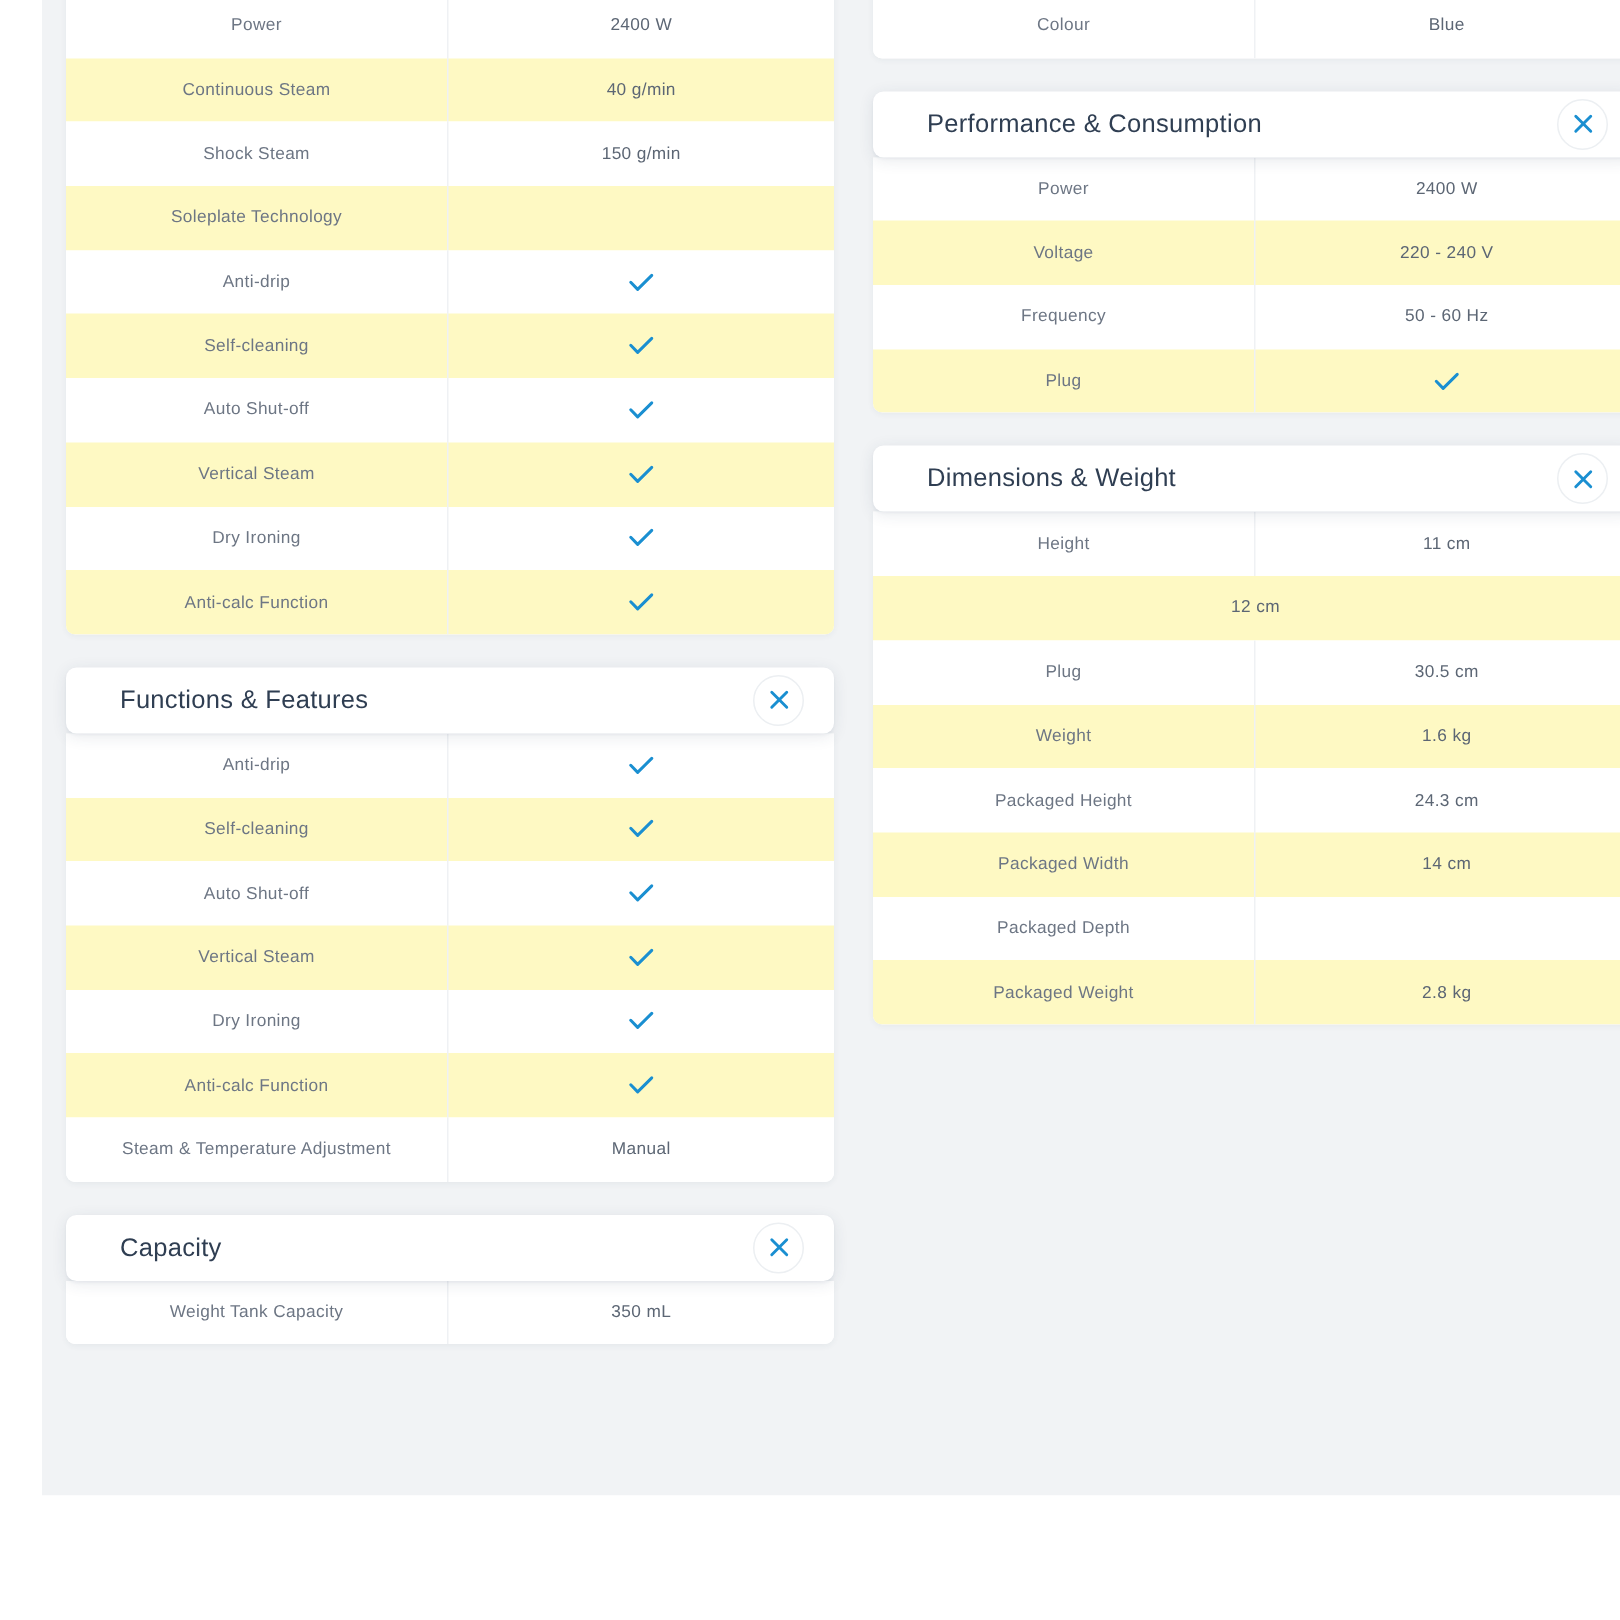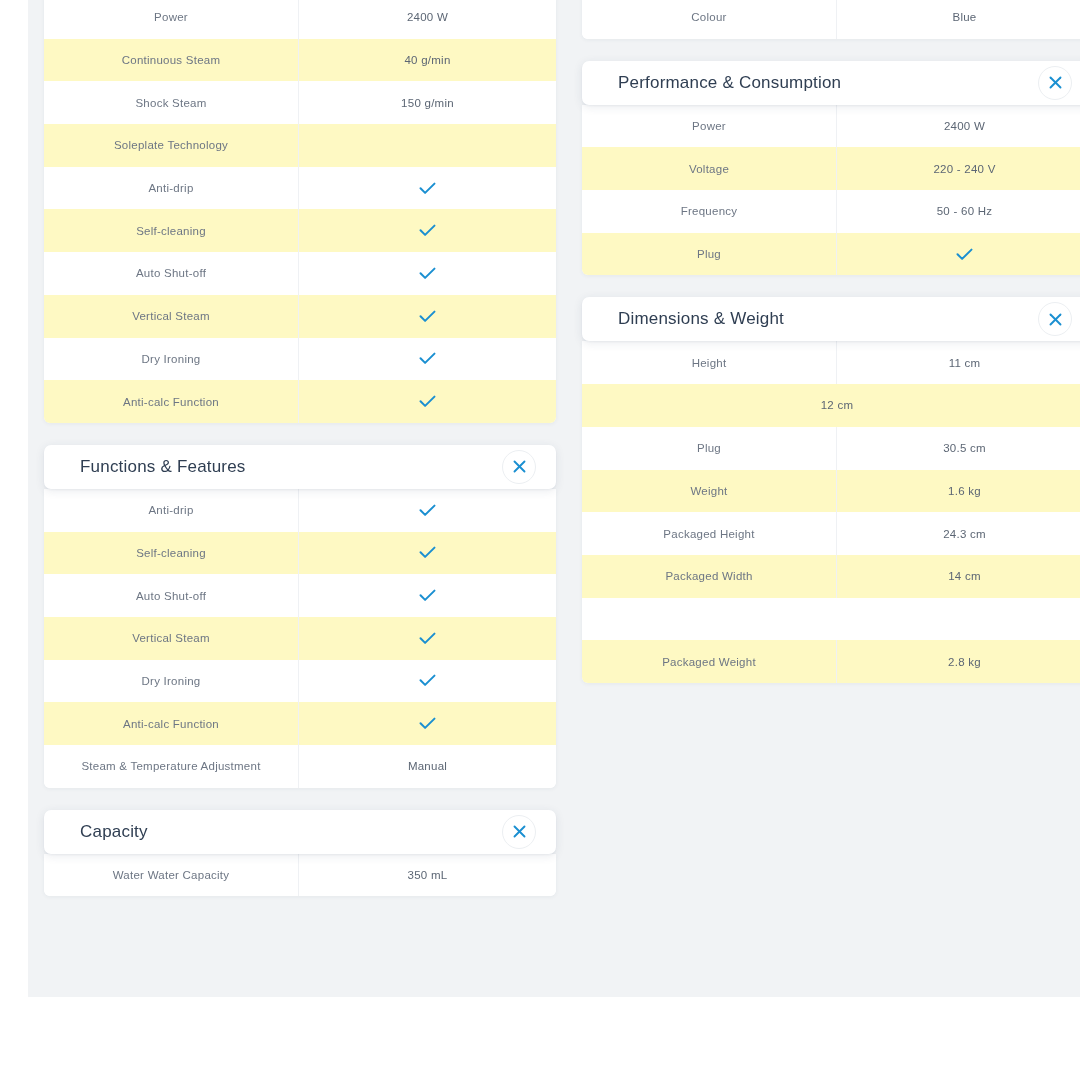--- a/index.html
+++ b/index.html
@@ -249,21 +249,21 @@
           <svg width="13" height="13" viewBox="0 0 13 13">
             <g stroke="#1a8fd1" stroke-width="1.9" stroke-linecap="round">
               <line x1="1.5" y1="1.5" x2="11.5" y2="11.5"></line>
               <line x1="11.5" y1="1.5" x2="1.5" y2="11.5"></line>
             </g>
           </svg>
         </div>
       </div>
       <div class="spec-table flush-top">
         <div class="spec-row">
-          <div class="cell-label">Water Water Capacity</div>
+          <div class="cell-label">Weight Tank Capacity</div>
           <div class="cell-value">350 mL</div>
         </div>
       </div>
     </div>
   <div class="col" id="col-right" style="top: -4px;">
       <div class="spec-table flush-top">
         <div class="spec-row">
           <div class="cell-label">Colour</div>
           <div class="cell-value">Blue</div>
         </div>
@@ -332,20 +332,21 @@
         </div>
         <div class="spec-row">
           <div class="cell-label">Packaged Height</div>
           <div class="cell-value">24.3 cm</div>
         </div>
         <div class="spec-row alt">
           <div class="cell-label">Packaged Width</div>
           <div class="cell-value">14 cm</div>
         </div>
         <div class="spec-row">
+          <div class="cell-label">Packaged Depth</div>
         </div>
         <div class="spec-row alt">
           <div class="cell-label">Packaged Weight</div>
           <div class="cell-value">2.8 kg</div>
         </div>
       </div>
     </div>
 </div>
 
 </body></html>

